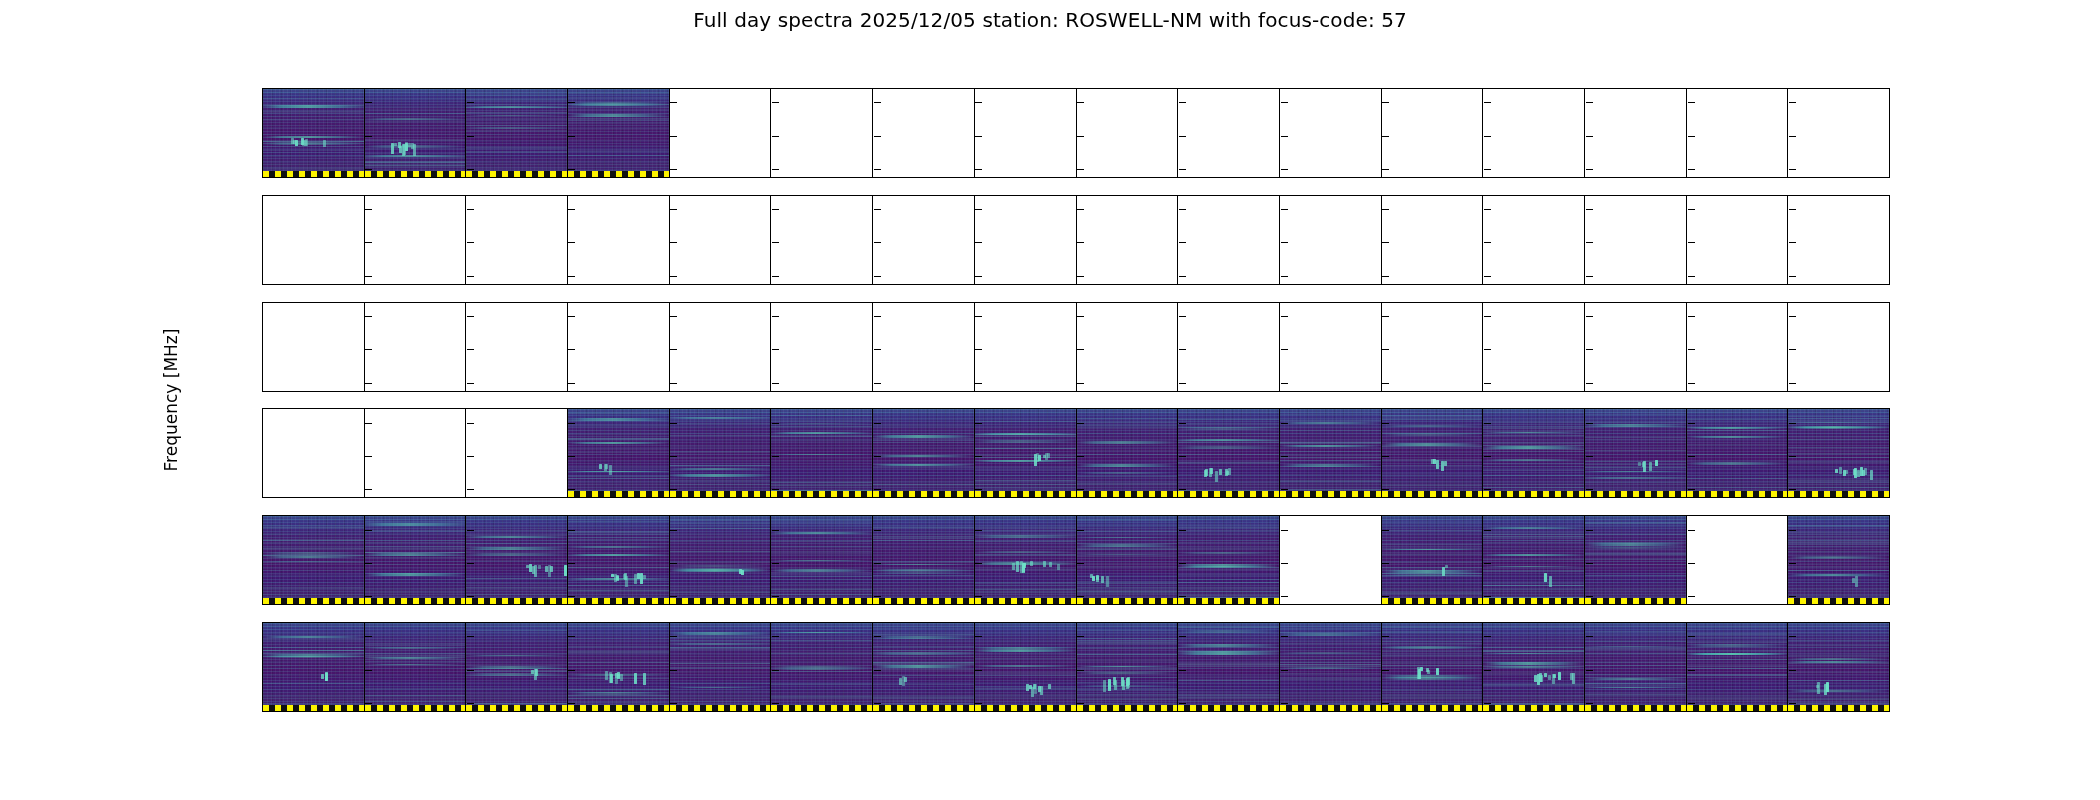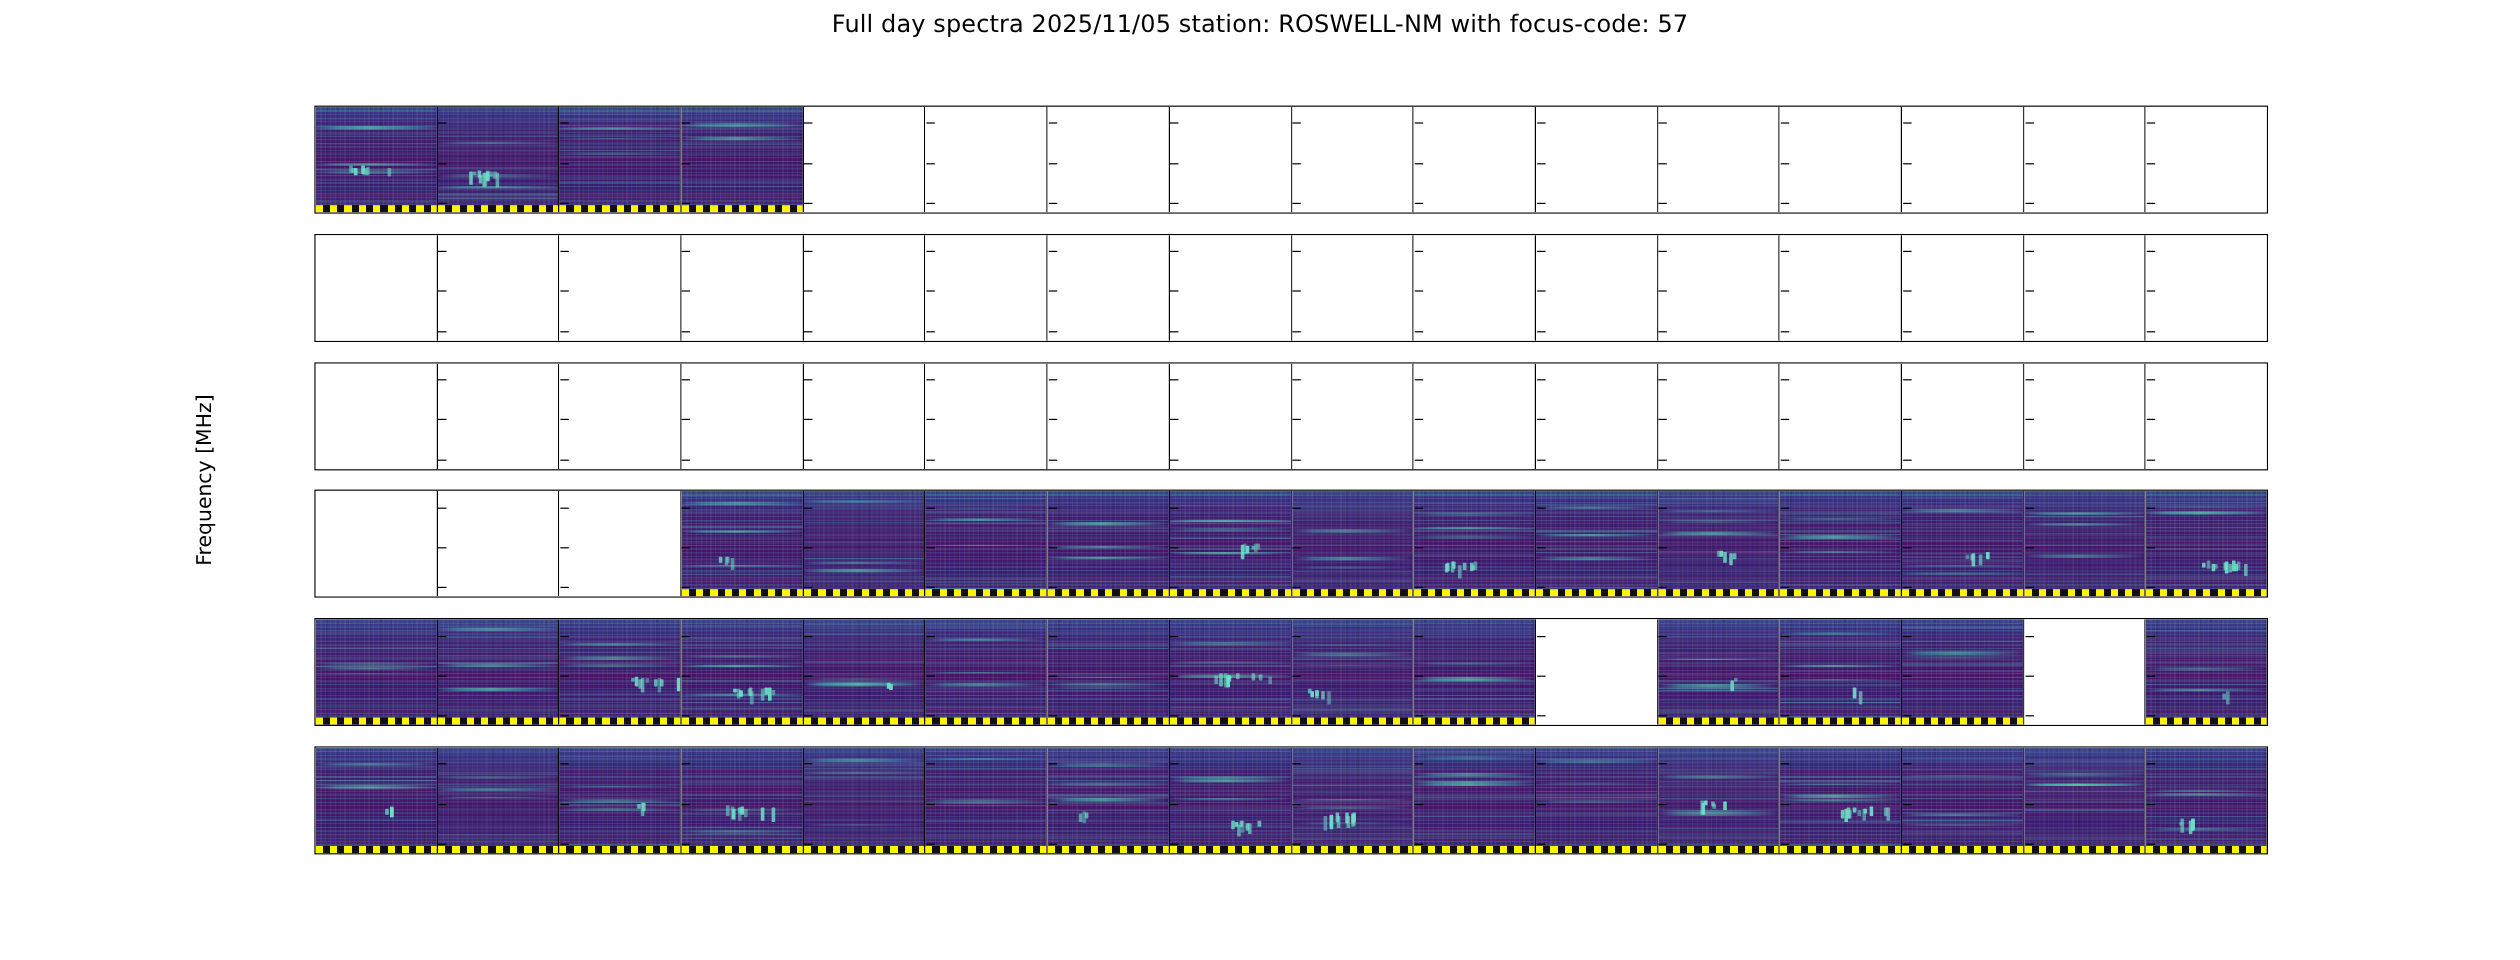--- a/index.html
+++ b/index.html
@@ -88,21 +88,21 @@
     position:absolute;left:171px;top:400px;
     transform:translate(-50%,-50%) rotate(-90deg);
     font-size:17px;color:#000;white-space:nowrap;
   }
 </style>
 </head>
 <body>
 
 <div id="fig">
 
-  <div id="title">Full day spectra 2025/11/05 station: ROSWELL-NM with focus-code: 57</div>
+  <div id="title">Full day spectra 2025/12/05 station: ROSWELL-NM with focus-code: 57</div>
 
   <div id="ylabel">Frequency [MHz]</div>
 
   <div id="plot">
       <div class="row" style="top: 0px;">
         <div class="panels">
           <div class="panel">
             <div class="spec">
               <div class="noise"></div>
               <div class="band" style="top: 60.2407%; height: 3.16598px; opacity: 0.52;"></div>

